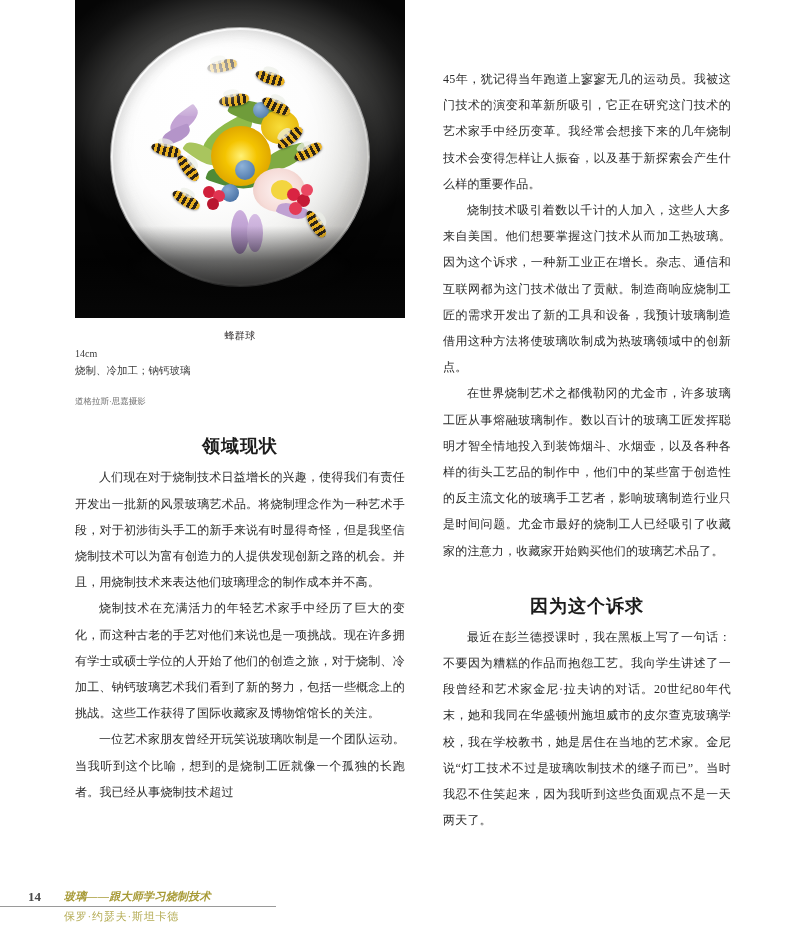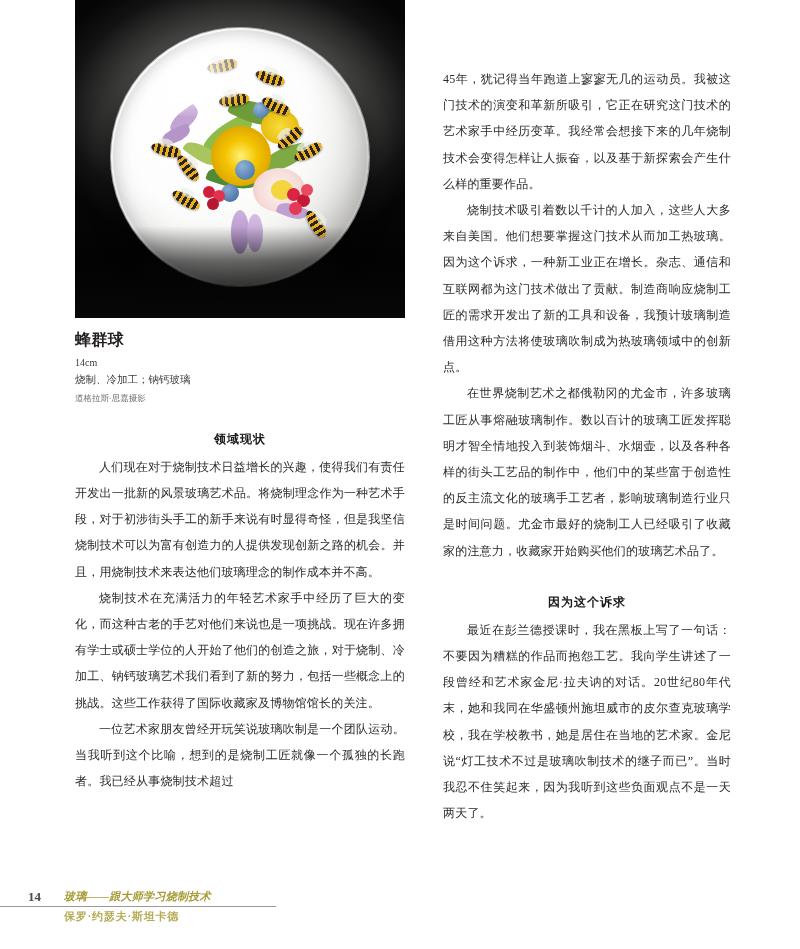--- a/index.html
+++ b/index.html
@@ -112,45 +112,46 @@
     background: rgba(235,238,232,.72);
     top: -5px;
   }
 
   
   .caption {
     margin-top: 10px;
     line-height: 1.55;
   }
   .cap-title {
-    font-weight: bold;
-    font-size: 16px;
+    font-weight: normal;
+    font-size: 10px;
     letter-spacing: .4px;
     color: #231f20;
+    text-align: center;
   }
   .cap-size {
     font-size: 10px;
     color: #3b3b3b;
     margin-top: 2px;
   }
   .cap-media {
     font-size: 10.5px;
     color: #3b3b3b;
     margin-top: 2px;
   }
   .cap-credit {
     font-size: 8.5px;
     color: #6e6e6e;
-    margin-top: 3px;
+    margin-top: 16px;
   }
 
   
   .heading {
     font-weight: bold;
-    font-size: 12px;
+    font-size: 18px;
     letter-spacing: 1px;
     text-align: center;
     margin: 26px 0 6px 0;
     color: #1b1b1b;
   }
   .heading.tight { margin-top: 30px; }
 
   p.body {
     margin: 0;
     font-size: 12px;
@@ -204,21 +205,21 @@
     color: #a79a36;
     letter-spacing: .3px;
     white-space: nowrap;
     font-style: italic;
   }
   .book-author {
     position: absolute;
     left: 64px;
     top: 22px;
     font-size: 11px;
-    font-weight: bold;
+    font-weight: normal;
     color: #b5ac55;
     letter-spacing: .8px;
     white-space: nowrap;
   }
 </style>
 </head>
 <body>
 
 <div class="page">
 

